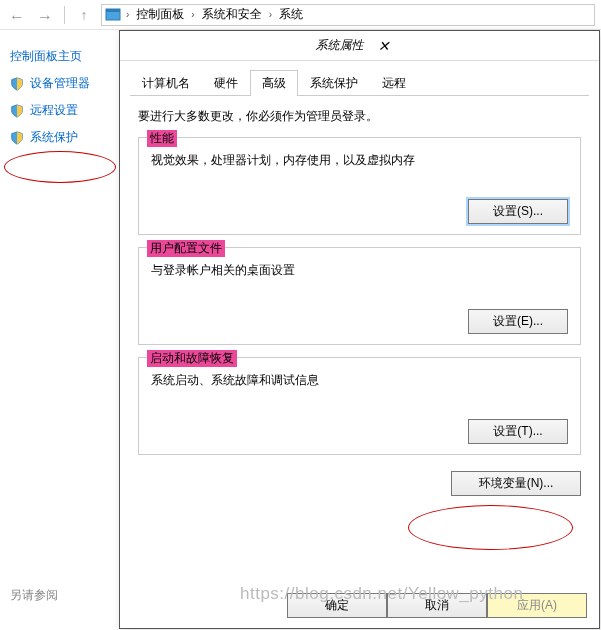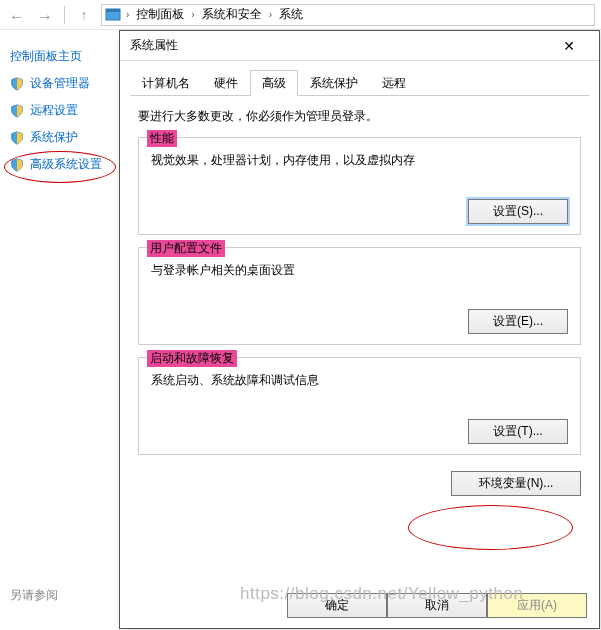--- a/index.html
+++ b/index.html
@@ -21,21 +21,21 @@
   .cp-home { color:#0066cc; padding:4px 0 10px; font-size:12px; }
   .linklist { display:flex; flex-direction:column; gap:10px; }
   .linkitem { display:flex; align-items:center; gap:6px; }
   .shield { width:14px; height:14px; display:inline-flex; }
   .shield svg { width:14px; height:14px; }
   .linkitem a { color:#0066cc; text-decoration:none; white-space:nowrap; }
   .see-also { position:absolute; bottom:26px; left:10px; color:#888; font-size:12px; }
 
   
   .dialog { position:absolute; left:119px; top:30px; width:481px; height:599px; background:#fff; border:1px solid #555; box-shadow: 3px 3px 10px rgba(0,0,0,0.15); }
-  .dlg-title { height:30px; display:flex; align-items:center; justify-content:space-between; padding:0 10px; border-bottom:1px solid #ddd; }
+  .dlg-title { height:30px; display:flex; align-items:center; justify-content:center; padding:0 10px; border-bottom:1px solid #ddd;font-style:italic; }
   .dlg-title span { font-size:12px; }
   .close-x { width:40px; height:28px; display:flex; align-items:center; justify-content:center; font-size:14px; }
 
   .tabs { margin:10px 10px 0; border-bottom:1px solid #ccc; display:flex; align-items:flex-end; height:25px; }
   .tab { padding:4px 11px; border:1px solid transparent; border-bottom:none; position:relative; top:1px; }
   .tab.active { border-color:#ccc; background:#fff; }
 
   .tabpage { padding:12px 18px 0; }
   .admin-note { margin-bottom:12px; }
 
@@ -102,29 +102,20 @@
     </div>
     <div class="linkitem">
       <span class="shield">
           <svg viewBox="0 0 16 16">
             <path d="M8 1 L14 3 V8 C14 12 8 15 8 15 C8 15 2 12 2 8 V3 Z" fill="#4aa3df" stroke="#2c7cb8"></path>
             <path d="M8 1 V15 C8 15 14 12 14 8 V3 Z" fill="#f7c94b"></path>
           </svg>
         </span>
       <a>系统保护</a>
     </div>
-    <div class="linkitem">
-      <span class="shield">
-          <svg viewBox="0 0 16 16">
-            <path d="M8 1 L14 3 V8 C14 12 8 15 8 15 C8 15 2 12 2 8 V3 Z" fill="#4aa3df" stroke="#2c7cb8"></path>
-            <path d="M8 1 V15 C8 15 14 12 14 8 V3 Z" fill="#f7c94b"></path>
-          </svg>
-        </span>
-      <a>高级系统设置</a>
-    </div>
   </div>
   <div class="see-also">另请参阅</div>
 </div>
 
 <div class="dialog">
   <div class="dlg-title">
     <span>系统属性</span>
     <div class="close-x">✕</div>
   </div>
 

